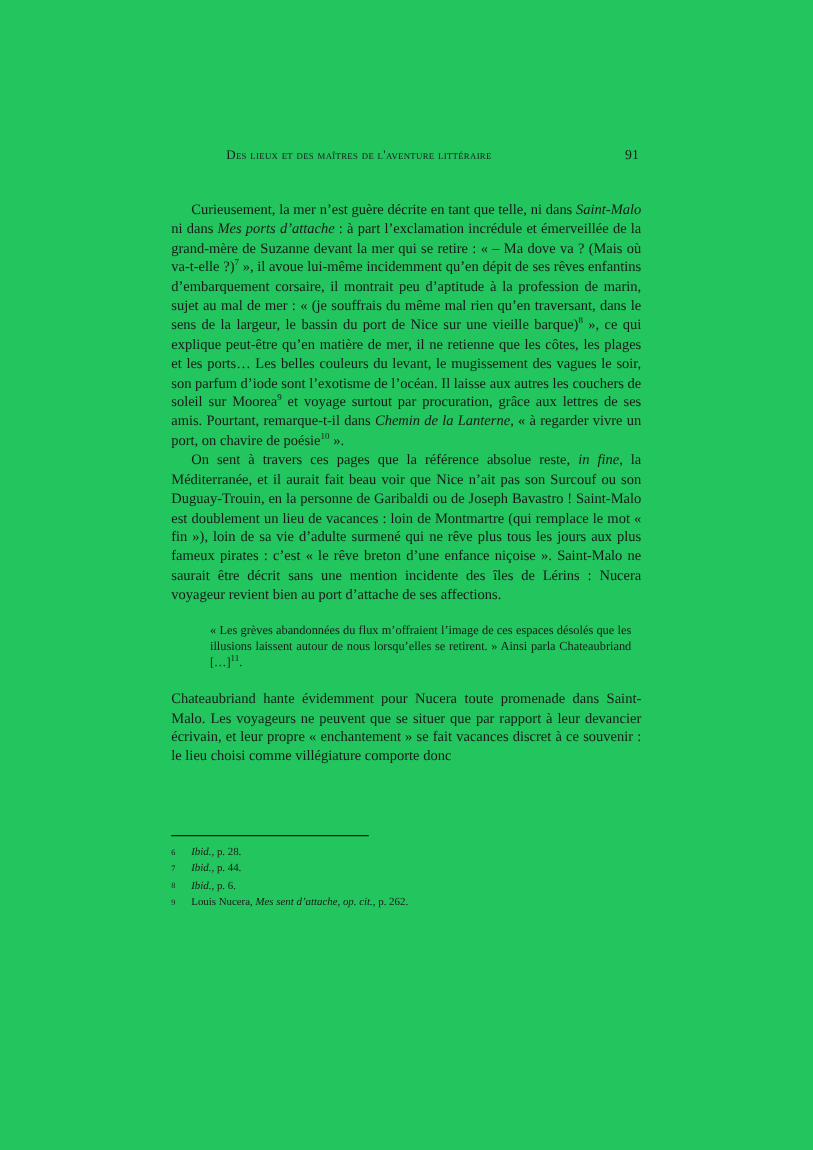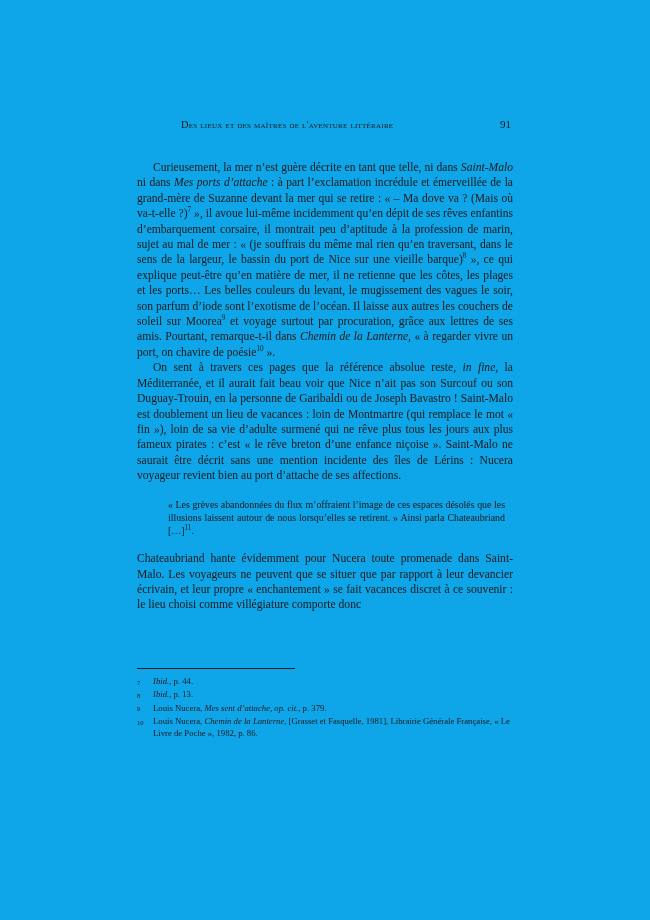--- a/index.html
+++ b/index.html
@@ -8,21 +8,21 @@
     background: #ffffff;
   }
   body {
     font-family: "Liberation Serif", "DejaVu Serif", serif;
     color: #1a1a1a;
   }
   .page {
     position: relative;
     width: 650px;
     height: 920px;
-    background: #0ea5e9;
+    background: #22c55e;
     overflow: hidden;
     box-sizing: border-box;
   }
   .content {
     position: absolute;
     left: 137px;
     top: 118px;
     width: 376px;
   }
 
@@ -150,31 +150,31 @@
           <p class="para noindent"><span>Chateaubriand hante évidemment pour Nucera toute promenade dans Saint-Malo. Les voyageurs ne peuvent que se situer que par rapport à leur devancier écrivain, et leur propre « enchantement » se fait vacances discret à ce souvenir : le lieu choisi comme villégiature comporte donc</span></p>
         </div>
     </div>
 
   </div>
 
   <div class="footnotes">
     <hr class="fn-rule">
     <ol class="fn-list" id="footnote-list">
         <li class="fn-item">
+          <span class="fn-num">6</span>
+          <span class="fn-text"><em>Ibid.</em><span>, p. 28.</span></span>
+        </li>
+        <li class="fn-item">
           <span class="fn-num">7</span>
           <span class="fn-text"><em>Ibid.</em><span>, p. 44.</span></span>
         </li>
         <li class="fn-item">
           <span class="fn-num">8</span>
-          <span class="fn-text"><em>Ibid.</em><span>, p. 13.</span></span>
+          <span class="fn-text"><em>Ibid.</em><span>, p. 6.</span></span>
         </li>
         <li class="fn-item">
           <span class="fn-num">9</span>
-          <span class="fn-text"><span>Louis Nucera, </span><em>Mes sent d’attache, op. cit.</em><span>, p. 379.</span></span>
-        </li>
-        <li class="fn-item">
-          <span class="fn-num">10</span>
-          <span class="fn-text"><span>Louis Nucera, </span><em>Chemin de la Lanterne</em><span>, [Grasset et Fasquelle, 1981], Librairie Générale Française, « Le Livre de Poche », 1982, p. 86.</span></span>
+          <span class="fn-text"><span>Louis Nucera, </span><em>Mes sent d’attache, op. cit.</em><span>, p. 262.</span></span>
         </li>
       </ol>
   </div>
 
 </div>
 
 </body></html>

